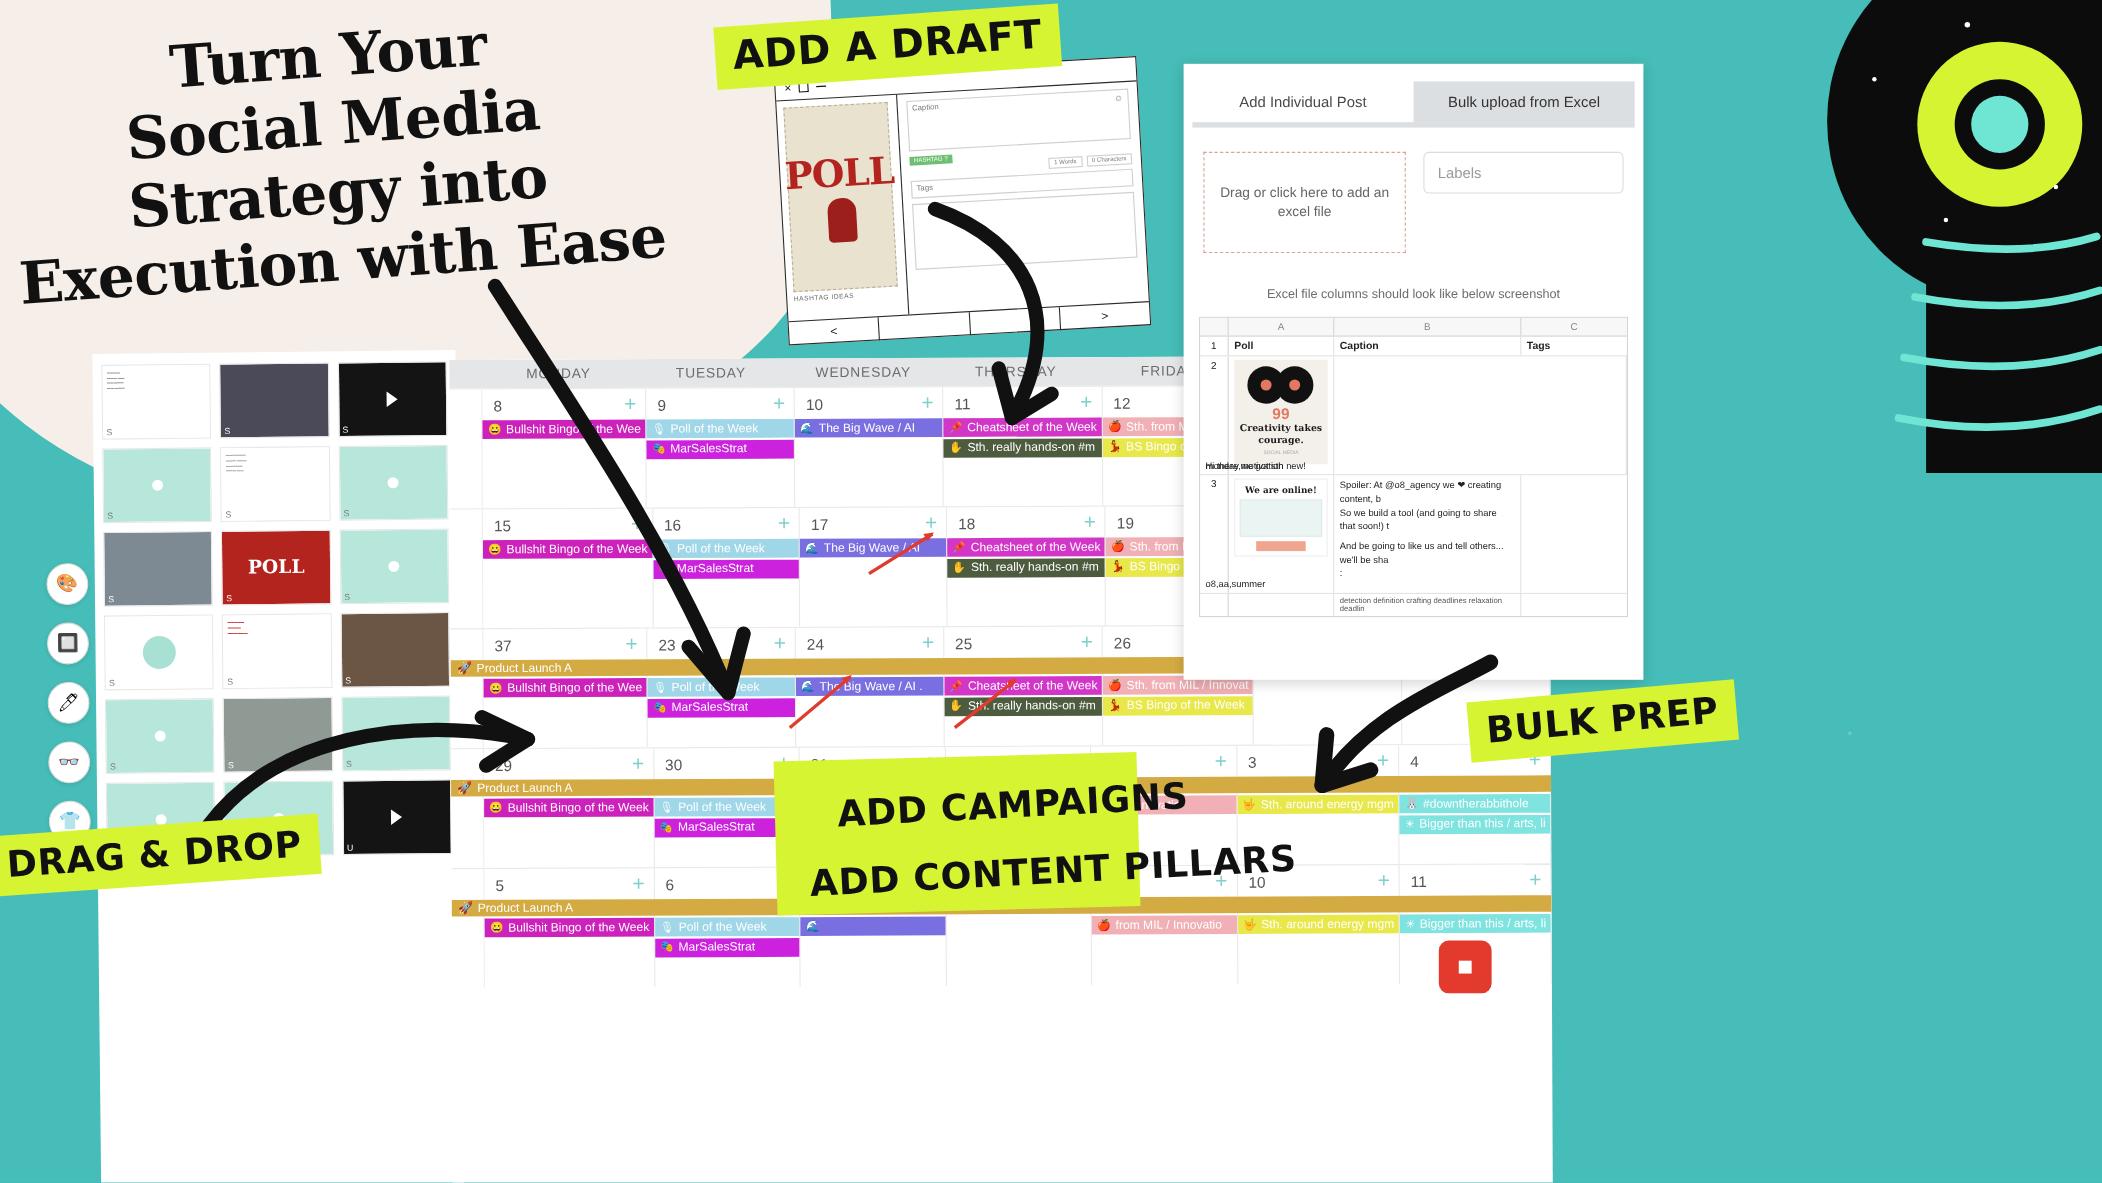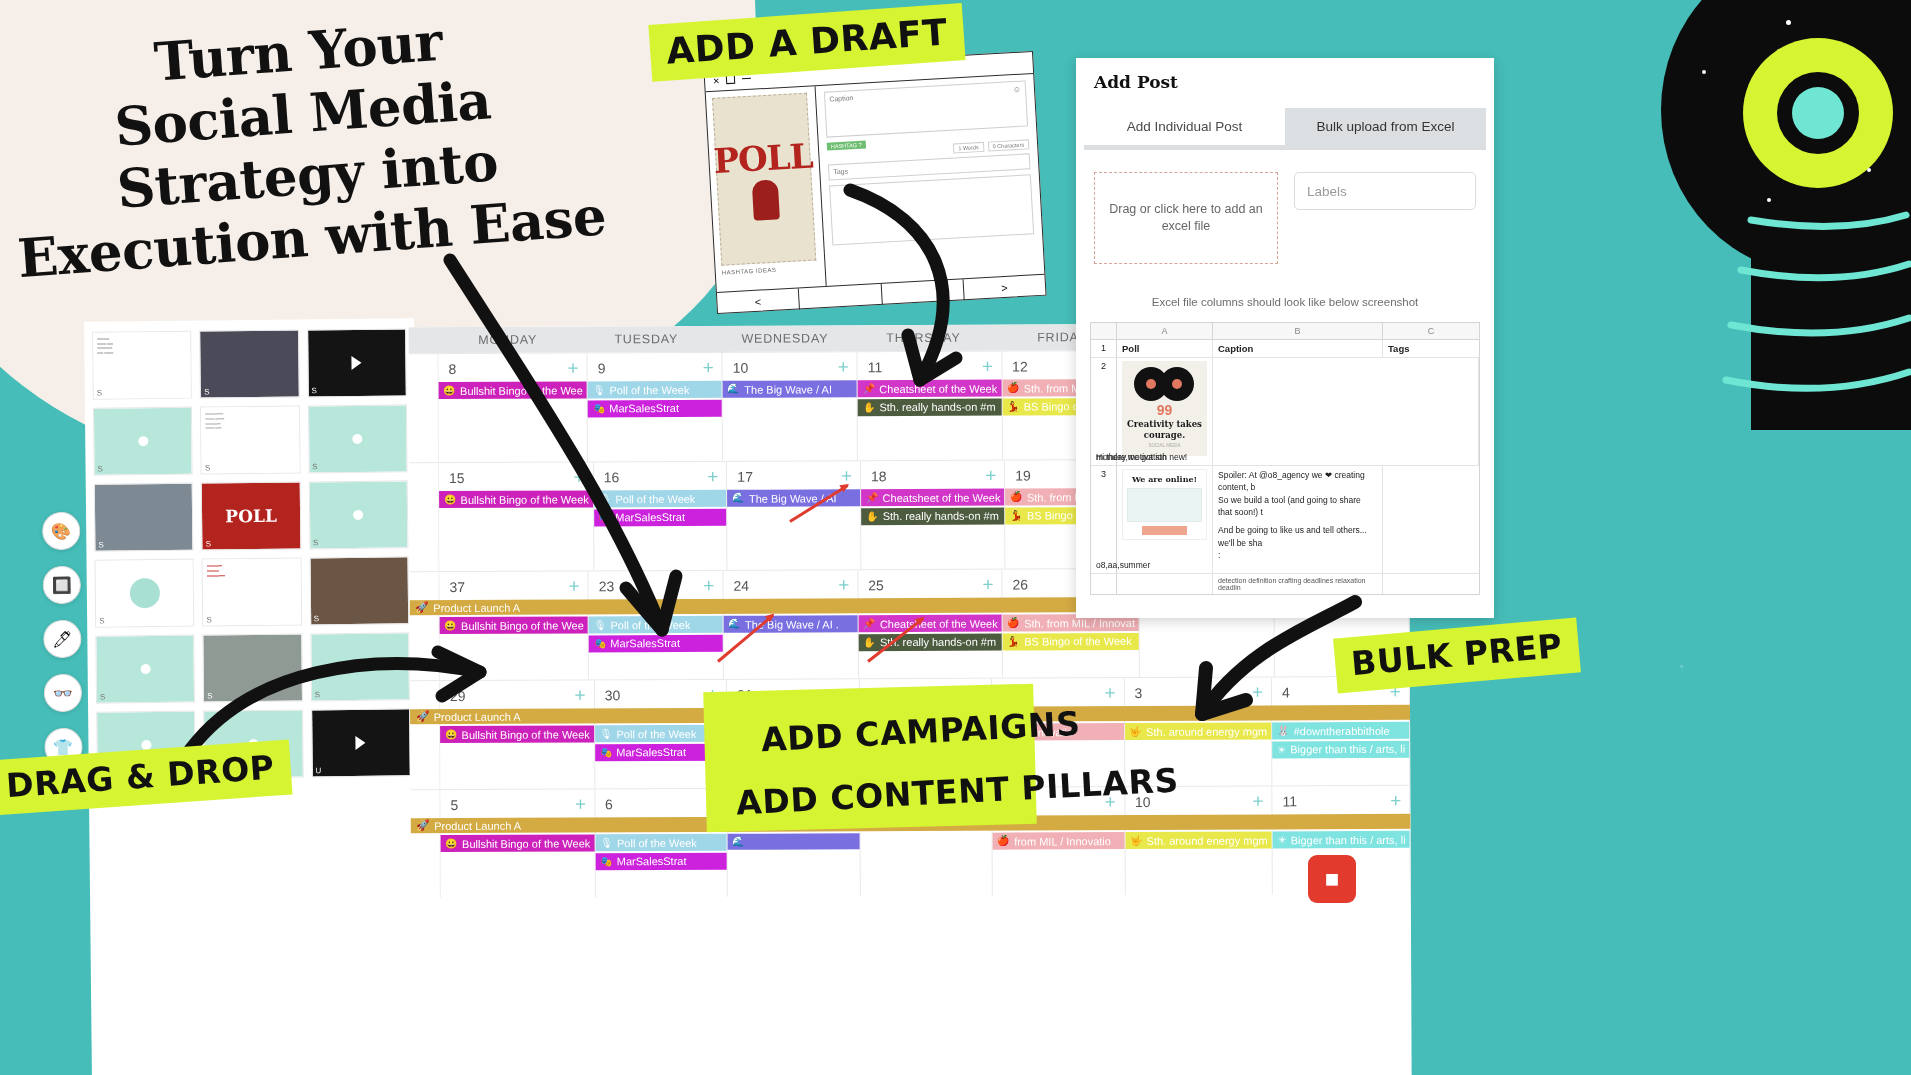--- a/index.html
+++ b/index.html
@@ -834,21 +834,20 @@
   </div>
   <div class="draft-foot">
     <div>&lt;</div>
     <div></div>
     <div></div>
     <div>&gt;</div>
   </div>
 </div>
 
 <div class="addpost">
-  <div class="ap-title">Add Post</div>
   <div class="ap-tabs">
     <div class="ap-tab">Add Individual Post</div>
     <div class="ap-tab active">Bulk upload from Excel</div>
   </div>
   <div class="ap-tabbar"></div>
 
   <div class="ap-row">
     <div class="ap-drop">Drag or click here to add an excel file</div>
     <div class="ap-labels">Labels</div>
   </div>

